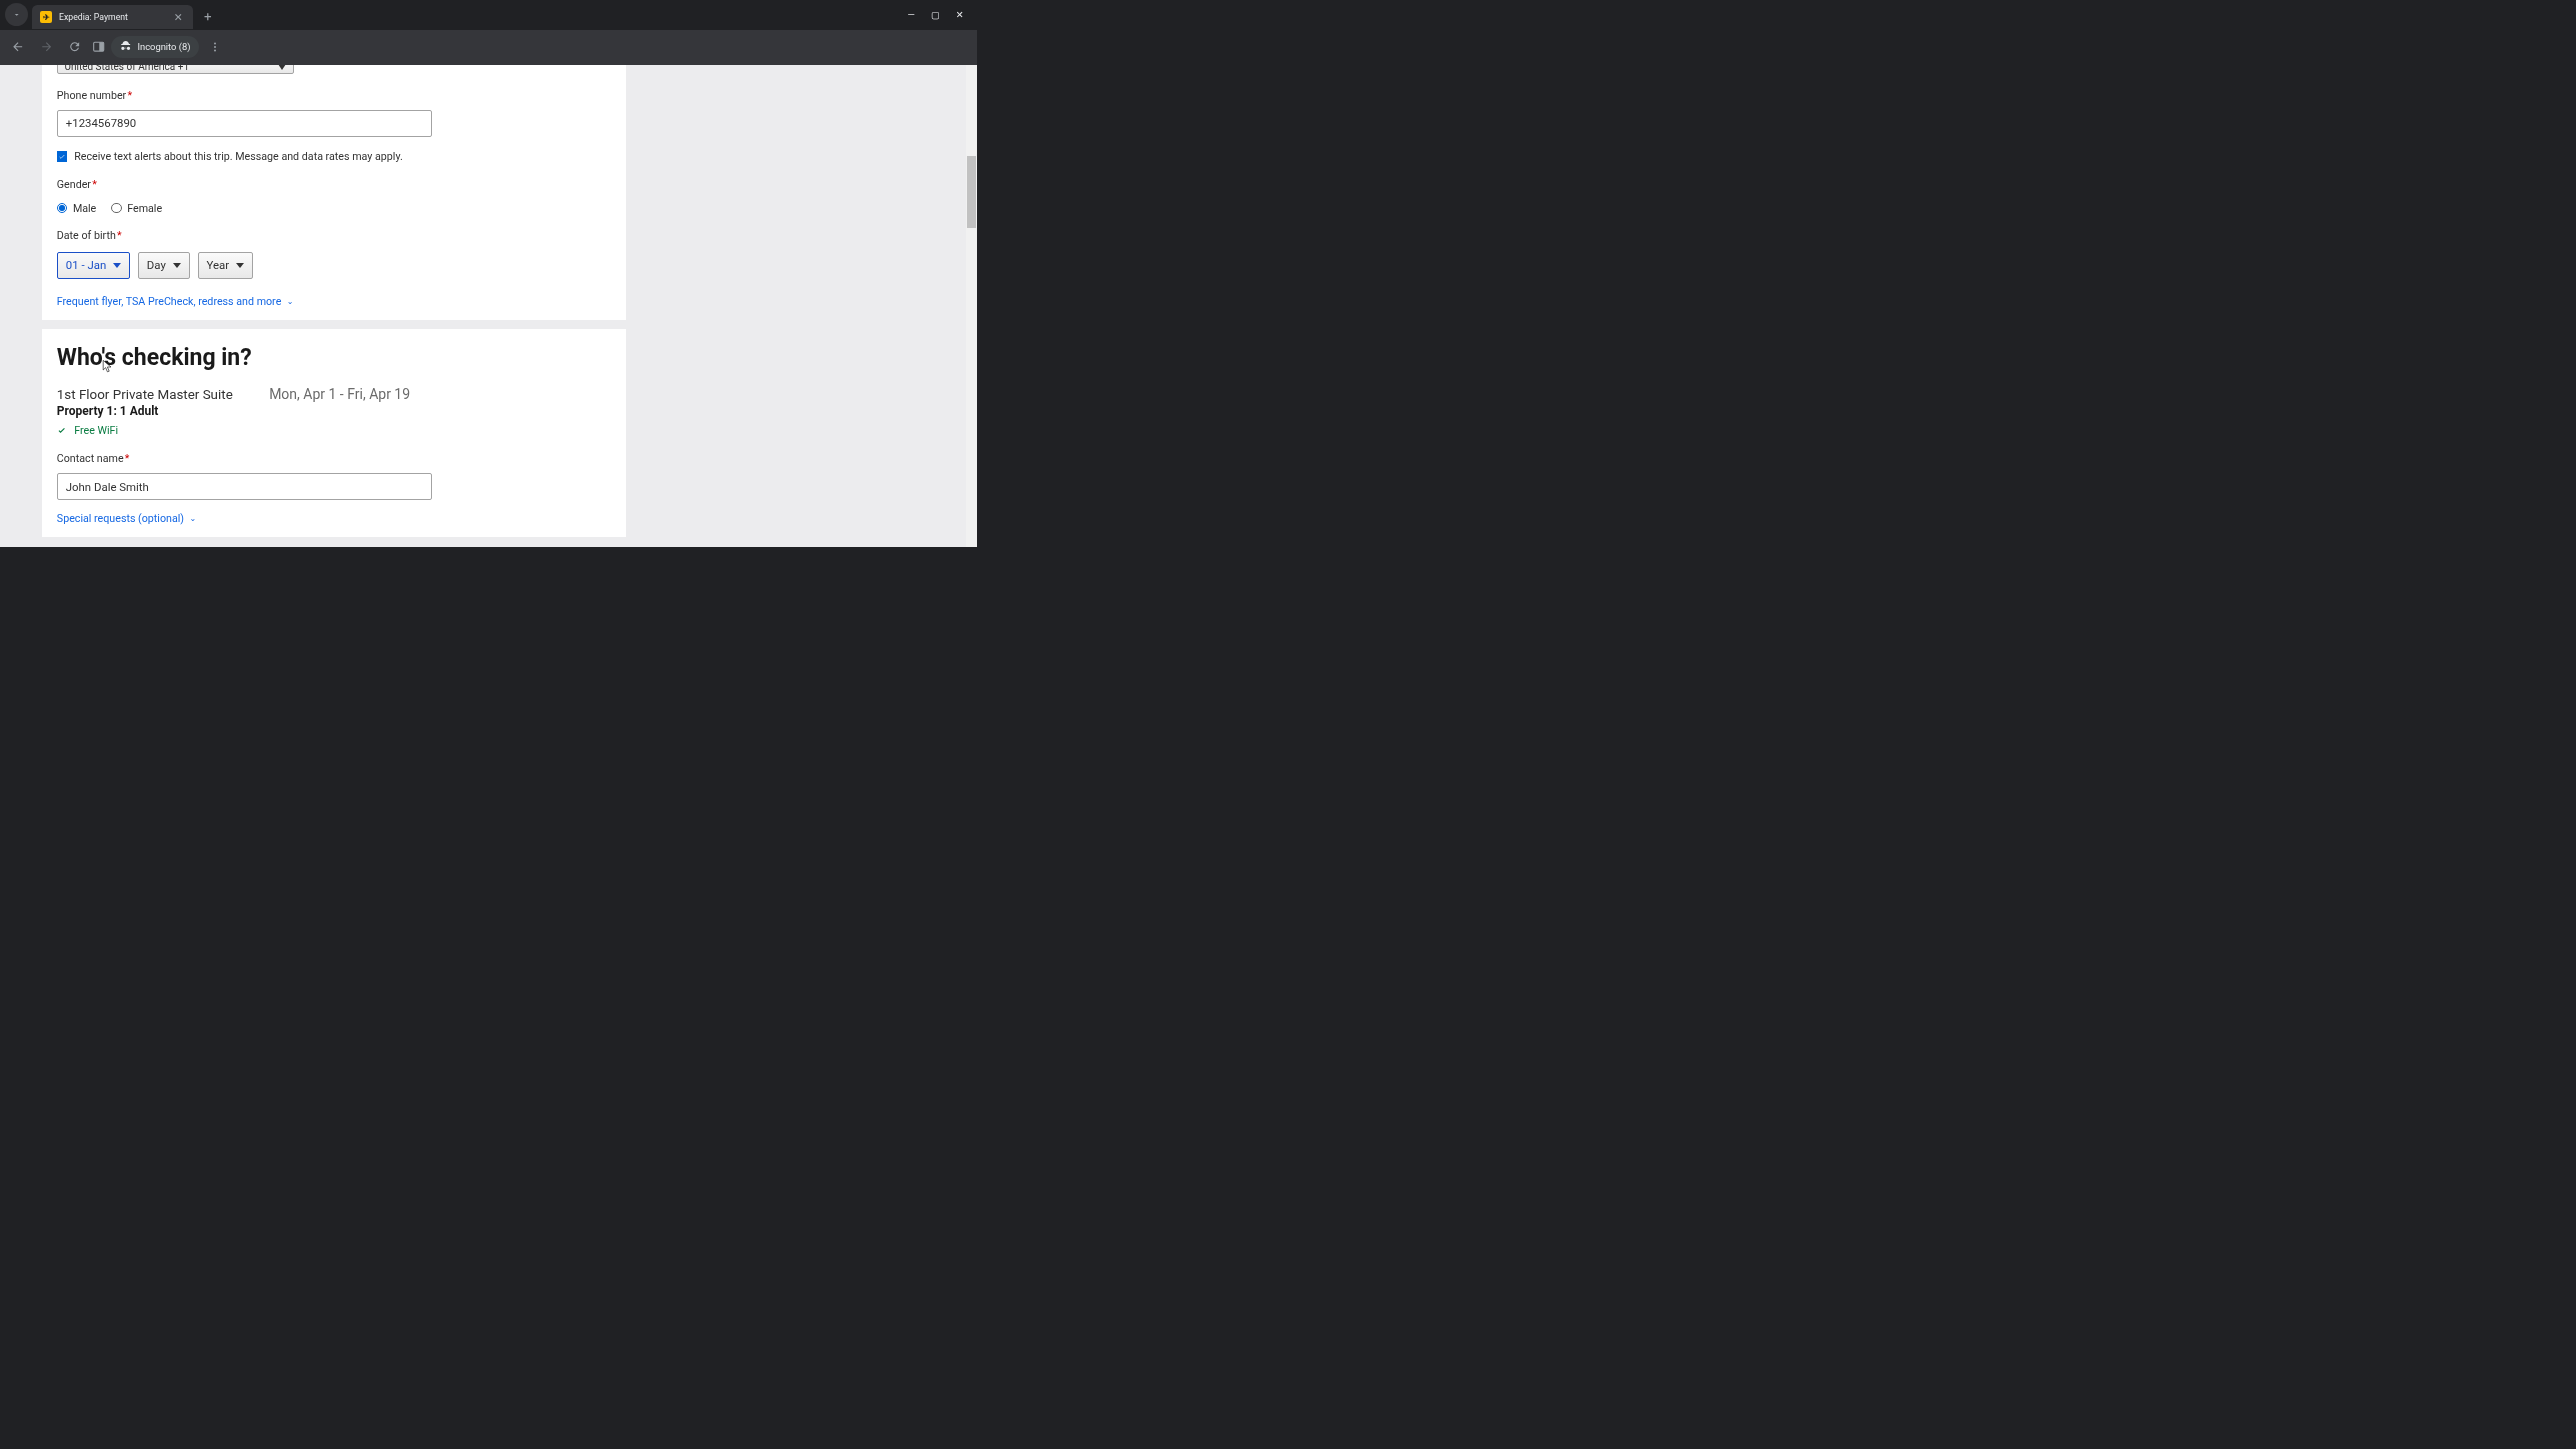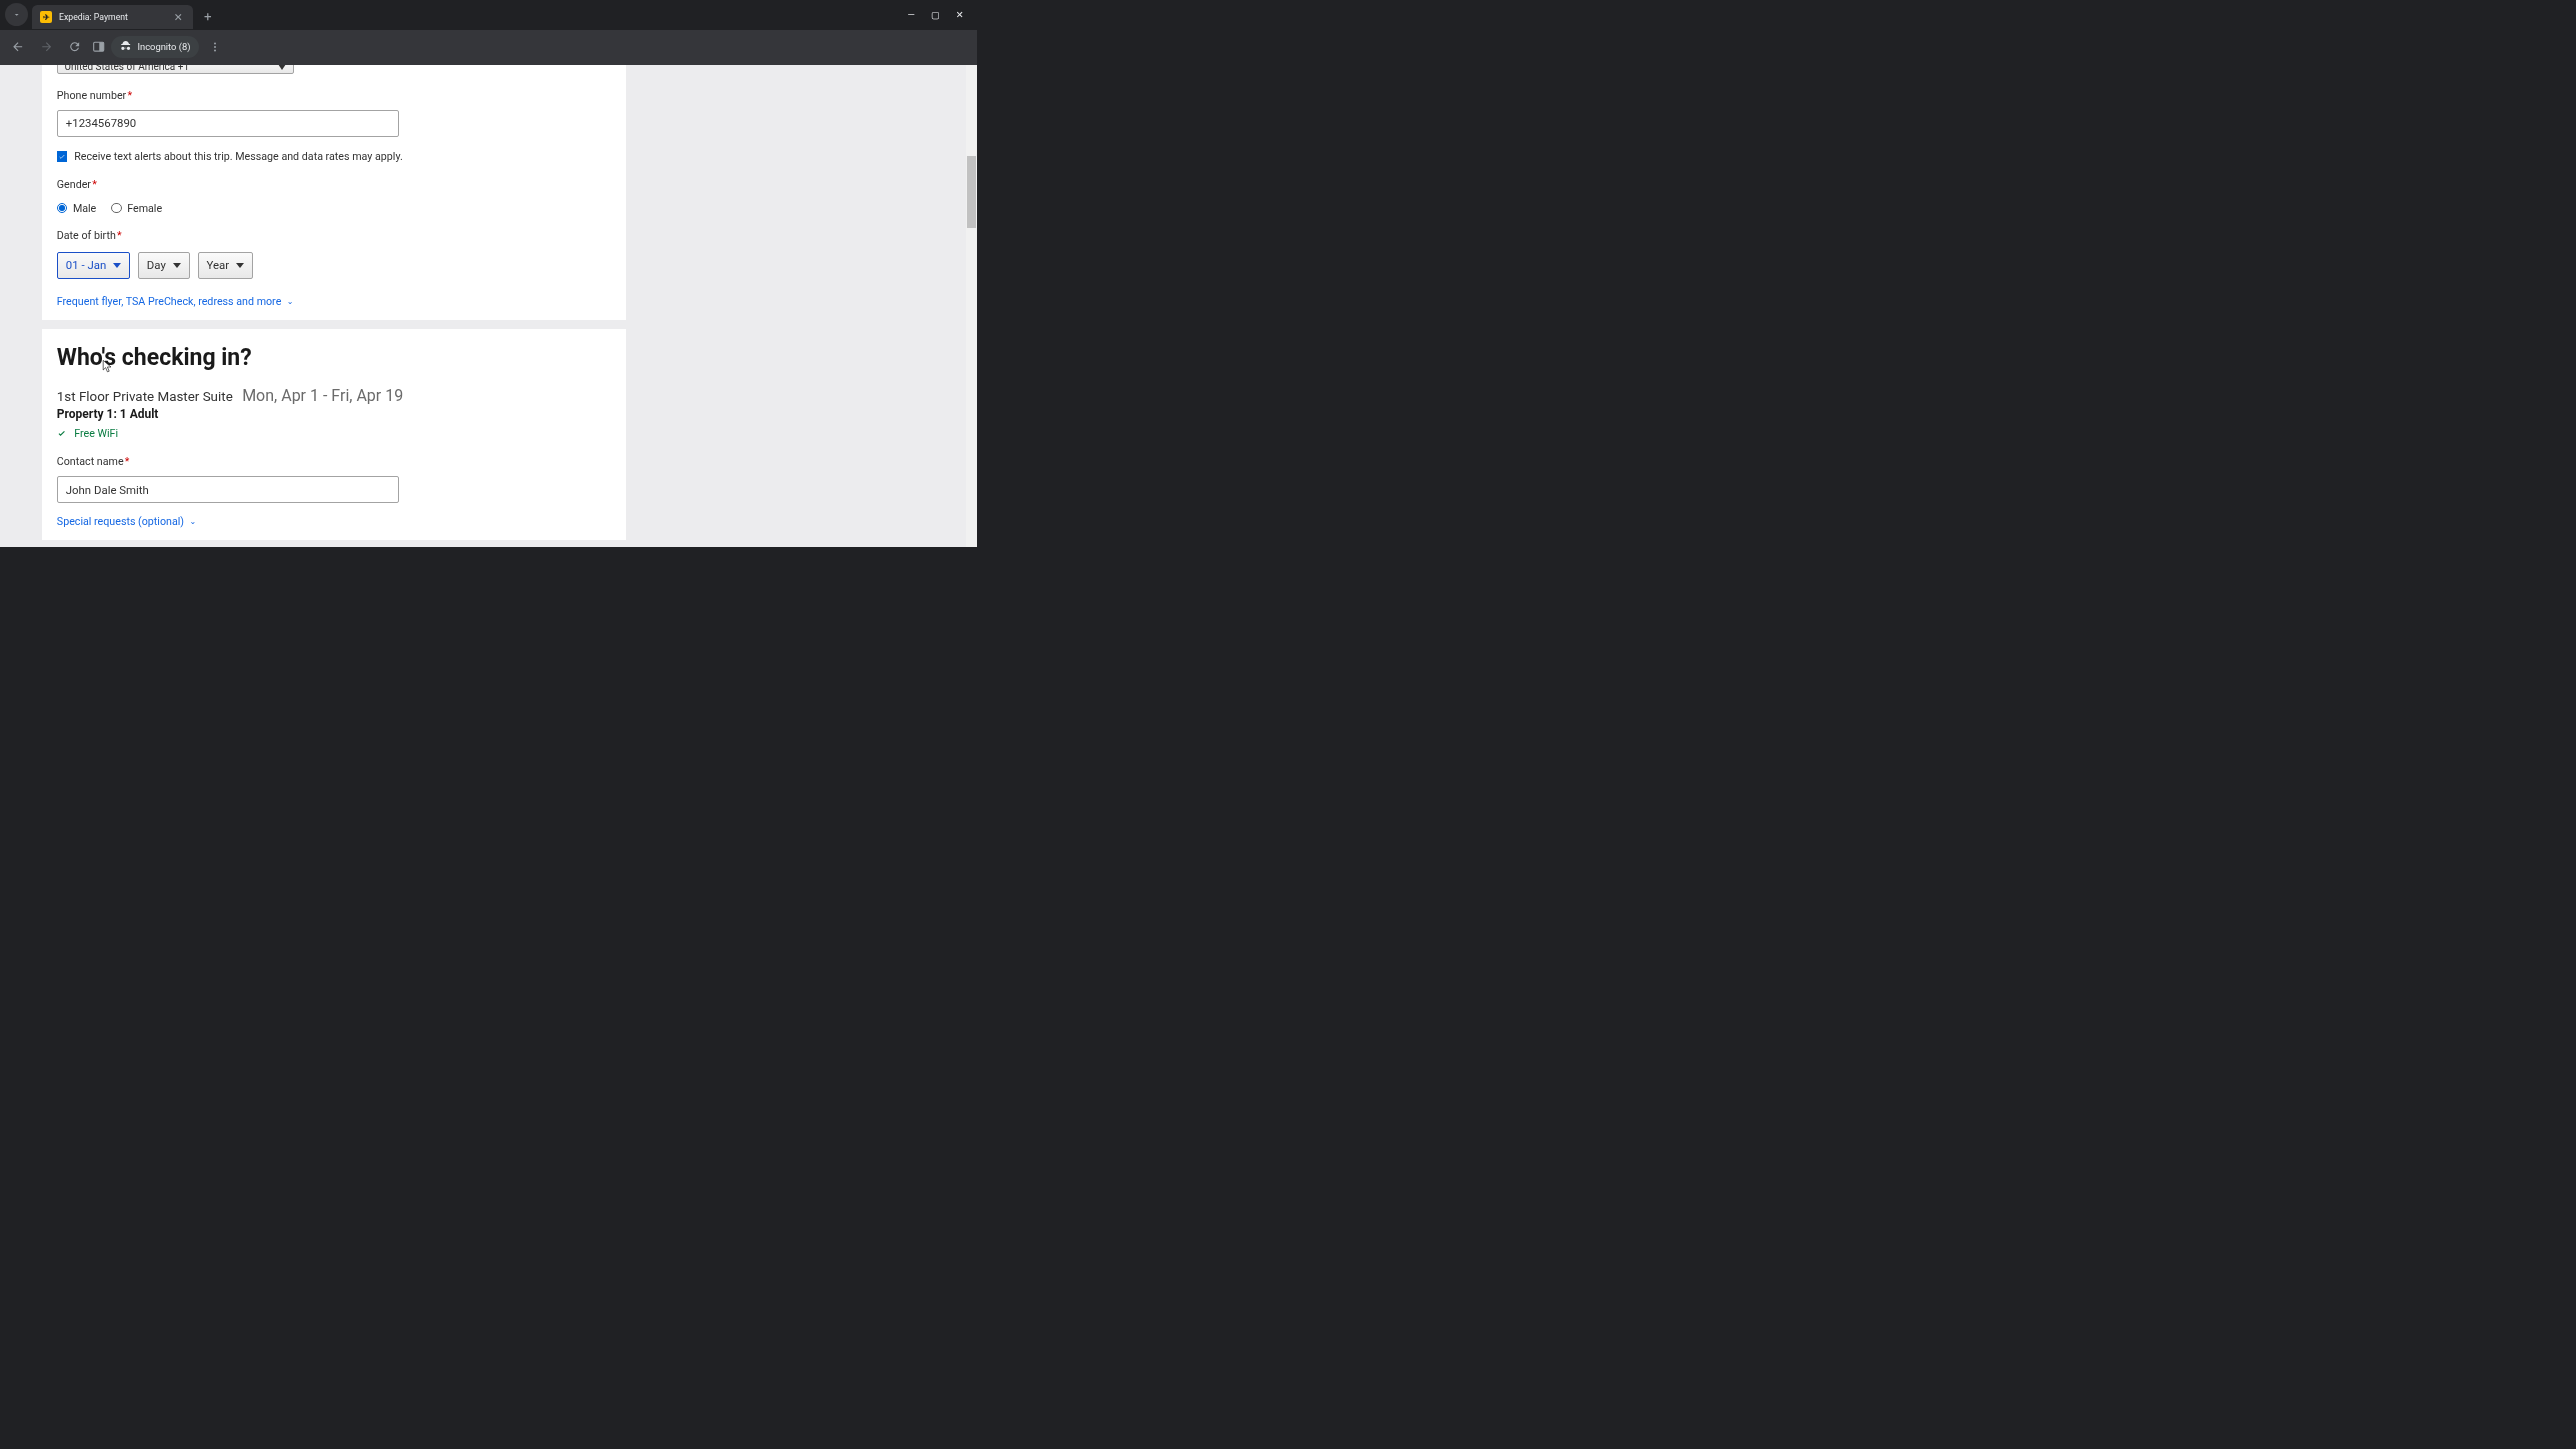--- a/index.html
+++ b/index.html
@@ -35,21 +35,21 @@
 
 .page { height: calc(547px - 64px); background: #ececee; overflow: hidden; position: relative; }
 .content-wrap { position: absolute; left: 0; top: 0; right: 0; }
 .form-card { background: #fff; margin-left: 42px; width: 584px; padding: 0 14.8px 12px 14.8px; }
 
 .select-country { width: 237px; height: 14.8px; border: 0.7px solid #a3a3a3; background: linear-gradient(#fafafa,#e8e8e8); border-radius: 2px; display: flex; align-items: center; padding: 0 6.7px; font-size: 10px; color: #333; position: relative; margin-top: -5.4px; }
 .select-country .caret { margin-left: auto; }
 
 .field-label { font-size: 10.7px; color: #333; margin-top: 14.8px; display: block; }
 .req { color: #c00; margin-left: 1.3px; }
-.text-input { width: 342px; height: 27px; border: 0.7px solid #a3a3a3; border-radius: 2px; padding: 0 8px; font-size: 11.4px; color: #333; background: #fff; margin-top: 8px; }
+.text-input { width: 375px; height: 27px; border: 0.7px solid #a3a3a3; border-radius: 2px; padding: 0 8px; font-size: 11.4px; color: #333; background: #fff; margin-top: 8px; }
 
 .checkbox-row { display: flex; align-items: center; gap: 6.7px; margin-top: 13.4px; font-size: 10.7px; color: #333; }
 .checkbox { width: 10.7px; height: 10.7px; background: #0066d6; border: 0.7px solid #0066d6; display: flex; align-items: center; justify-content: center; }
 .checkbox svg { width: 8px; height: 8px; fill: #fff; stroke: #fff; stroke-width: 2; }
 
 .radio-row { display: flex; gap: 14.8px; margin-top: 10.7px; align-items: center; }
 .radio-item { display: flex; align-items: center; gap: 5.4px; font-size: 10.7px; color: #333; }
 .radio { width: 10.7px; height: 10.7px; border: 1.3px solid #0066d6; border-radius: 50%; display: flex; align-items: center; justify-content: center; }
 .radio.checked::after { content: ''; width: 5.4px; height: 5.4px; background: #0066d6; border-radius: 50%; }
 .radio.unchecked { border-color: #666; }
@@ -60,21 +60,21 @@
 .dob-select .caret { color: #333; }
 .dob-select.focused .caret { color: #1a4fc7; }
 
 .expand-link { color: #1668e3; font-size: 10.7px; margin-top: 16px; display: flex; align-items: center; gap: 5.4px; cursor: pointer; }
 .expand-link .chev { font-size: 8px; }
 
 .section-gap { height: 9.4px; background: #ececee; margin: 12px -14.8px 0 -14.8px; }
 .section-title { font-size: 23px; font-weight: 700; color: #1a1a1a; margin-top: 14.8px; }
 .room-line { display: flex; align-items: baseline; gap: 9.4px; margin-top: 14.8px; }
 .room-name { font-size: 13.4px; color: #333; }
-.room-dates { font-size: 16px; color: #6b6b6b; }
+.room-dates { font-size: 14px; color: #6b6b6b; margin-left: 27px; }
 .prop-line { font-size: 12px; font-weight: 700; color: #1a1a1a; margin-top: 2px; }
 .amenity { color: #0a7c42; font-size: 10.7px; margin-top: 6.7px; display: flex; align-items: center; gap: 8px; }
 .amenity svg { width: 9.4px; height: 9.4px; fill: #0a7c42; }
 
 .caret { width: 0; height: 0; border-left: 4px solid transparent; border-right: 4px solid transparent; border-top: 5.4px solid #333; display: inline-block; }
 .caret.bold { border-top-width: 6px; }
 
 .cursor-img { position: absolute; left: 102px; top: 294px; width: 12px; height: 14.8px; pointer-events: none; z-index: 999; }
 
 .page-scrollbar { position: absolute; right: 0; top: 0; width: 11.4px; height: 100%; background: #f1f1f1; }

